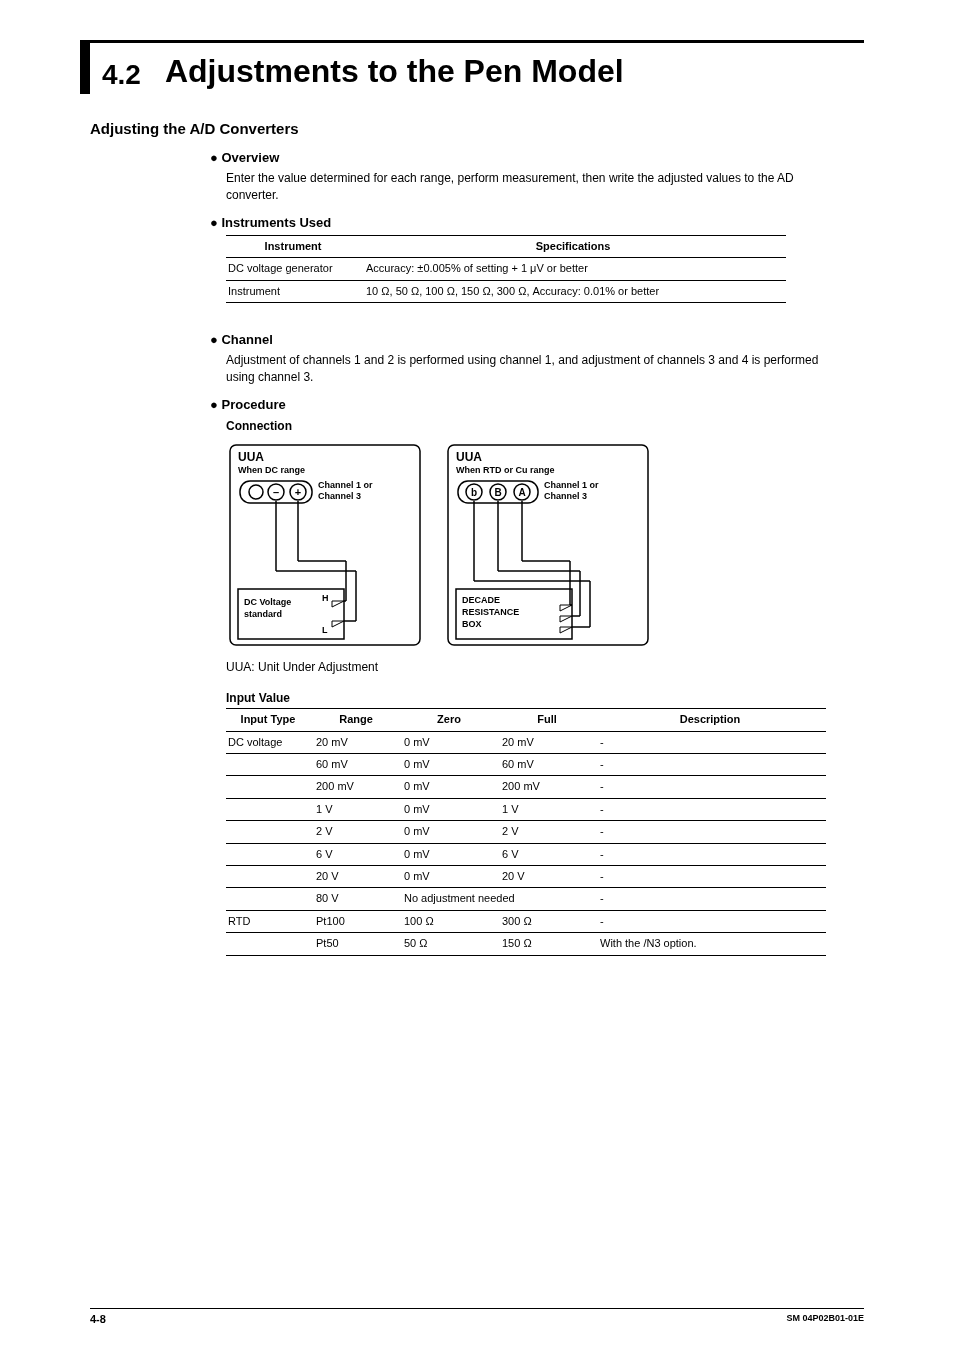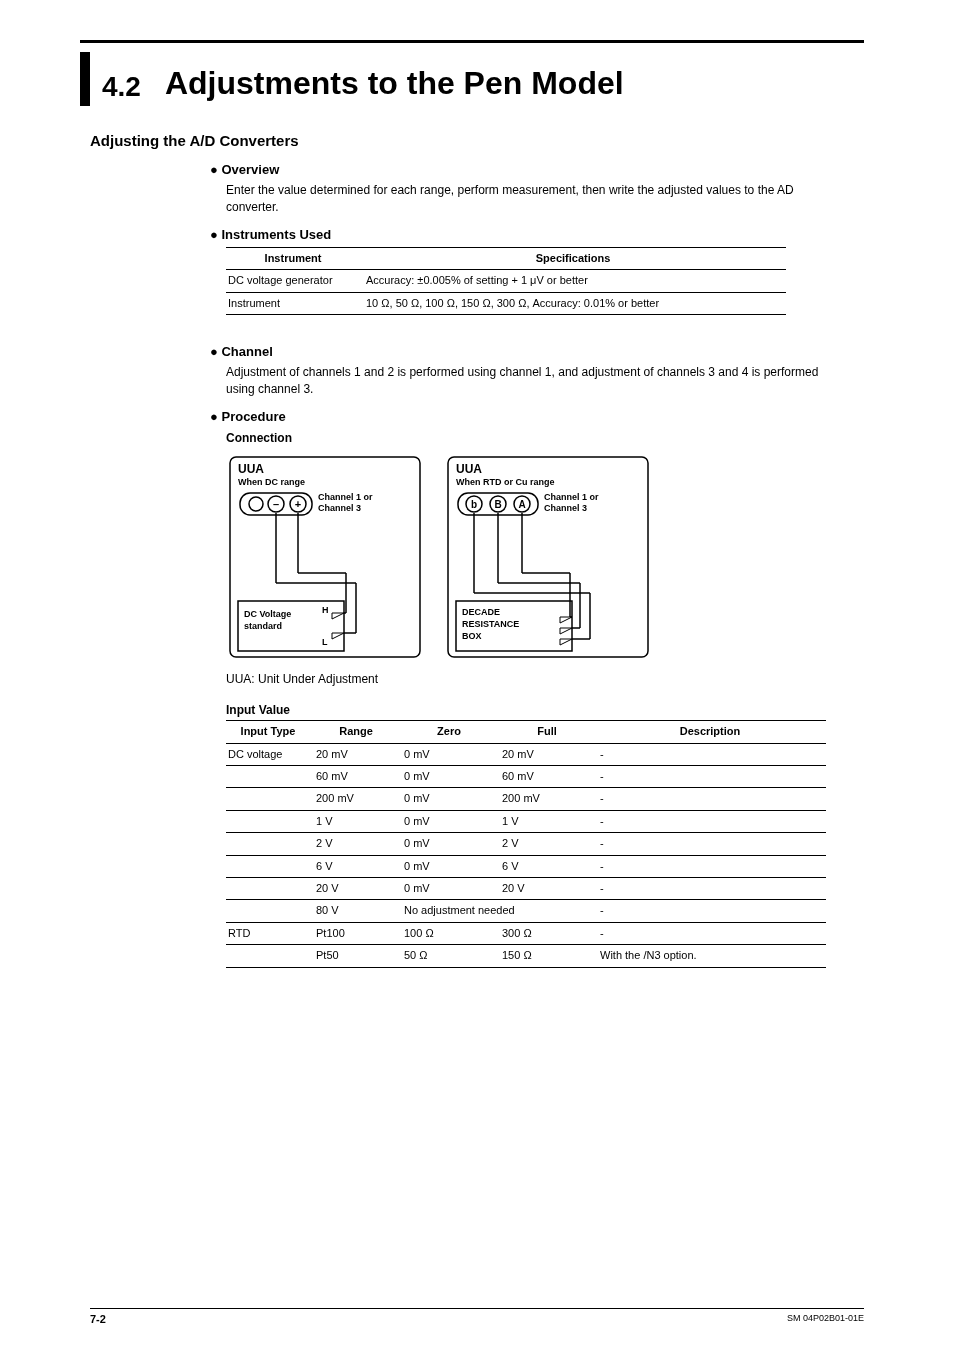--- a/index.html
+++ b/index.html
@@ -15,21 +15,21 @@
     width: 954px;
     min-height: 1351px;
     box-sizing: border-box;
     padding: 40px 90px 30px 90px;
     position: relative;
   }
   .title-row {
     display: flex;
     align-items: flex-end;
     border-top: 3px solid #000;
-    padding-top: 18px;
+    padding-top: 6px;
     margin-bottom: 24px;
     margin-left: -10px;
   }
   .title-bar {
     width: 10px;
     align-self: stretch;
     background: #000;
     margin-right: 12px;
     margin-top:-9px;
     min-height: 36px;
@@ -118,21 +118,21 @@
     bottom:24px;
     left:90px;
     right:90px;
     border-top:1px solid #000;
     display:flex;
     justify-content:space-between;
     font-size:11px;
     padding-top:3px;
   }
   .footer .pn { font-weight:bold; }
-  .footer .doc { font-size:9px; font-weight:normal;}
+  .footer .doc { font-size:9px; font-weight:bold;}
 </style>
 </head>
 <body>
 
 <div class="page">
 
   <div class="title-row">
     <div class="title-bar"></div>
     <span class="title-num">4.2</span>
     <span class="title-txt">Adjustments to the Pen Model</span>
@@ -336,17 +336,17 @@
             <td>50 Ω</td>
             <td>150 Ω</td>
             <td>With the /N3 option.</td>
           </tr>
         </tbody>
     </table>
 
   </div>
 
   <div class="footer">
-    <span class="pn">7-2</span>
+    <span class="pn">4-8</span>
     <span class="doc">SM 04P02B01-01E</span>
   </div>
 
 </div>
 
 </body></html>

